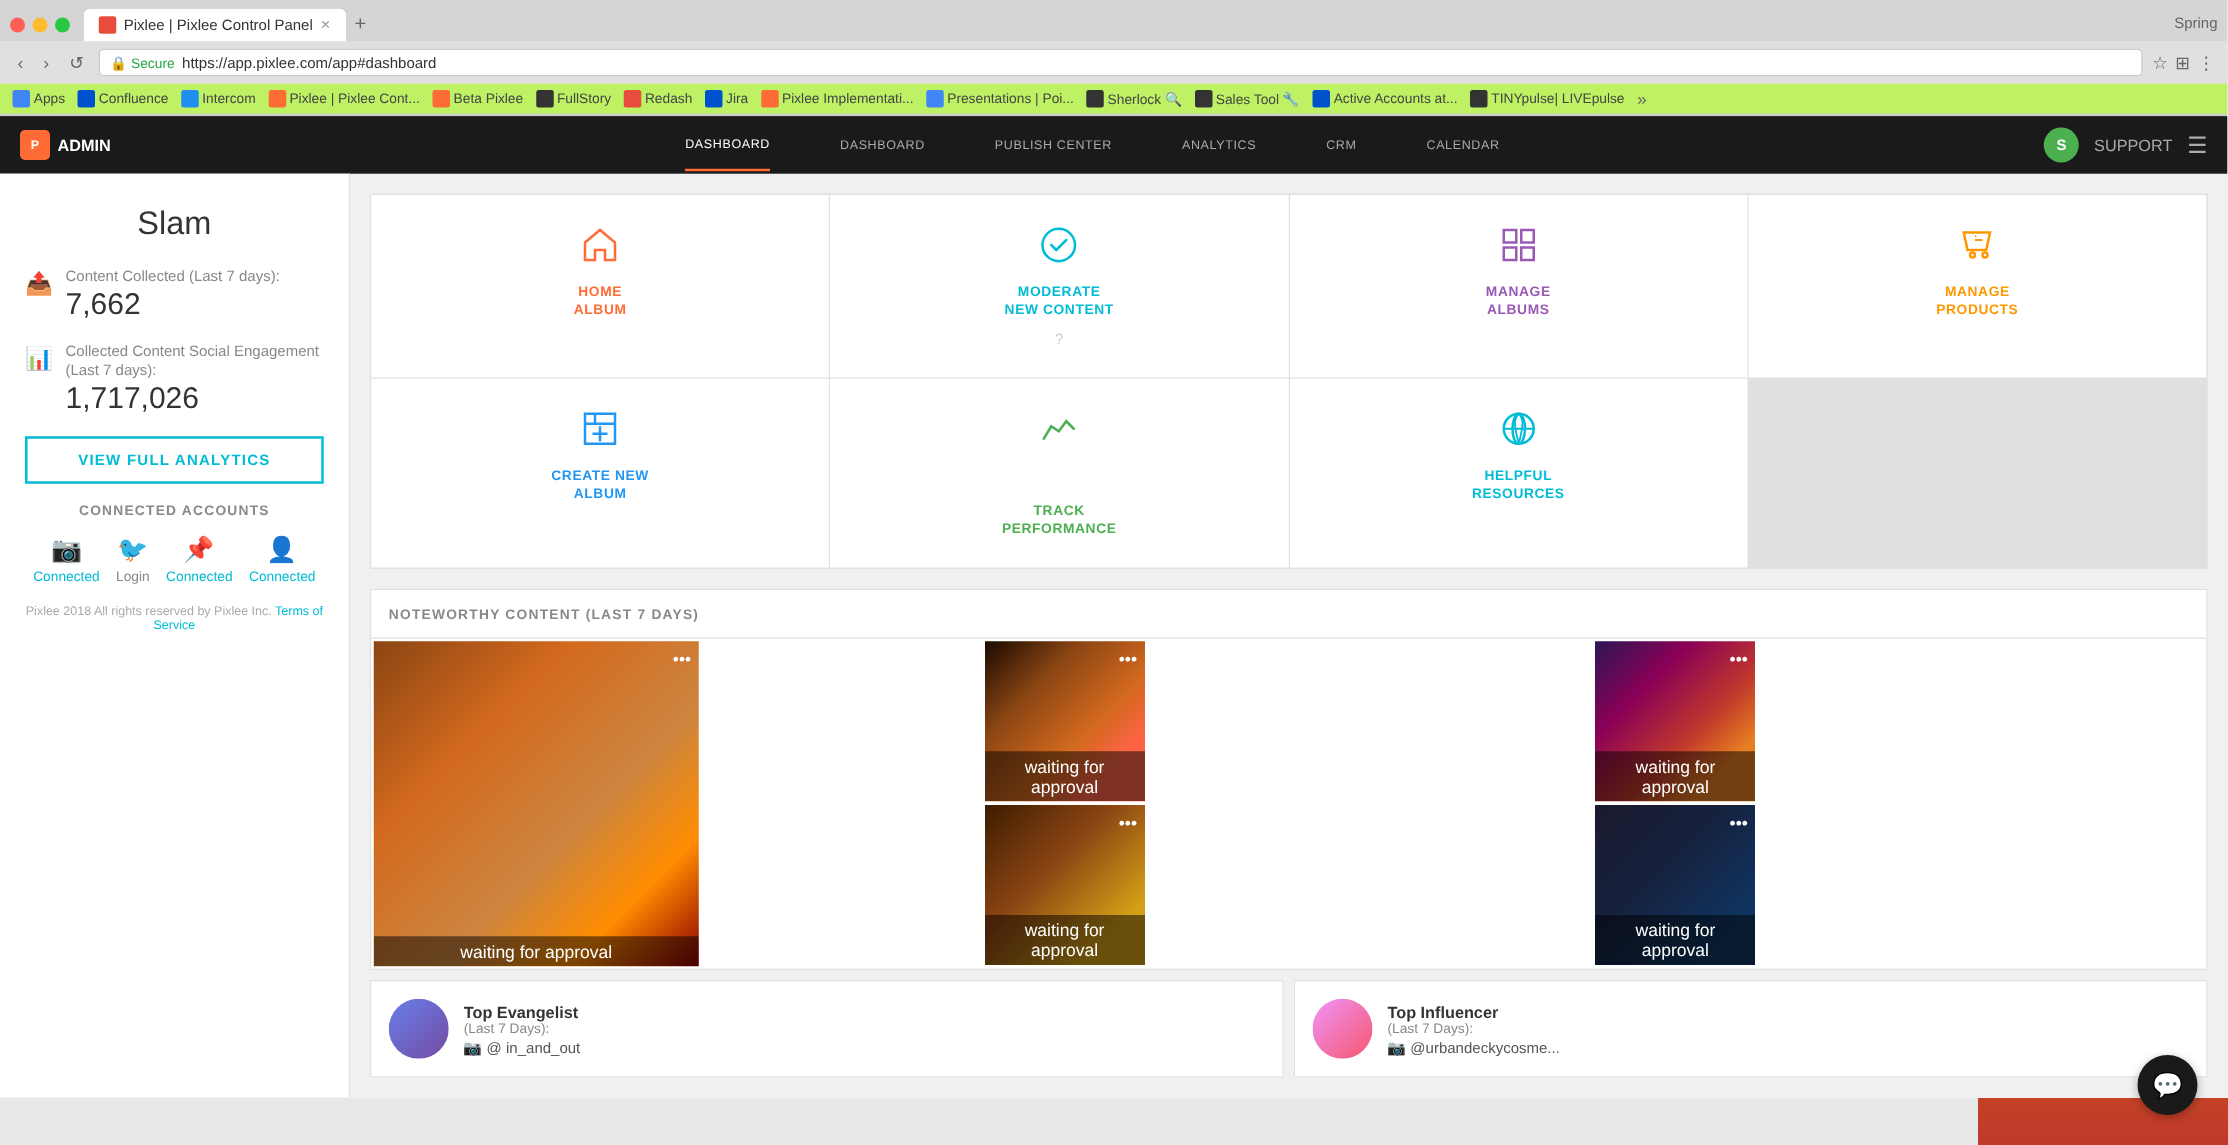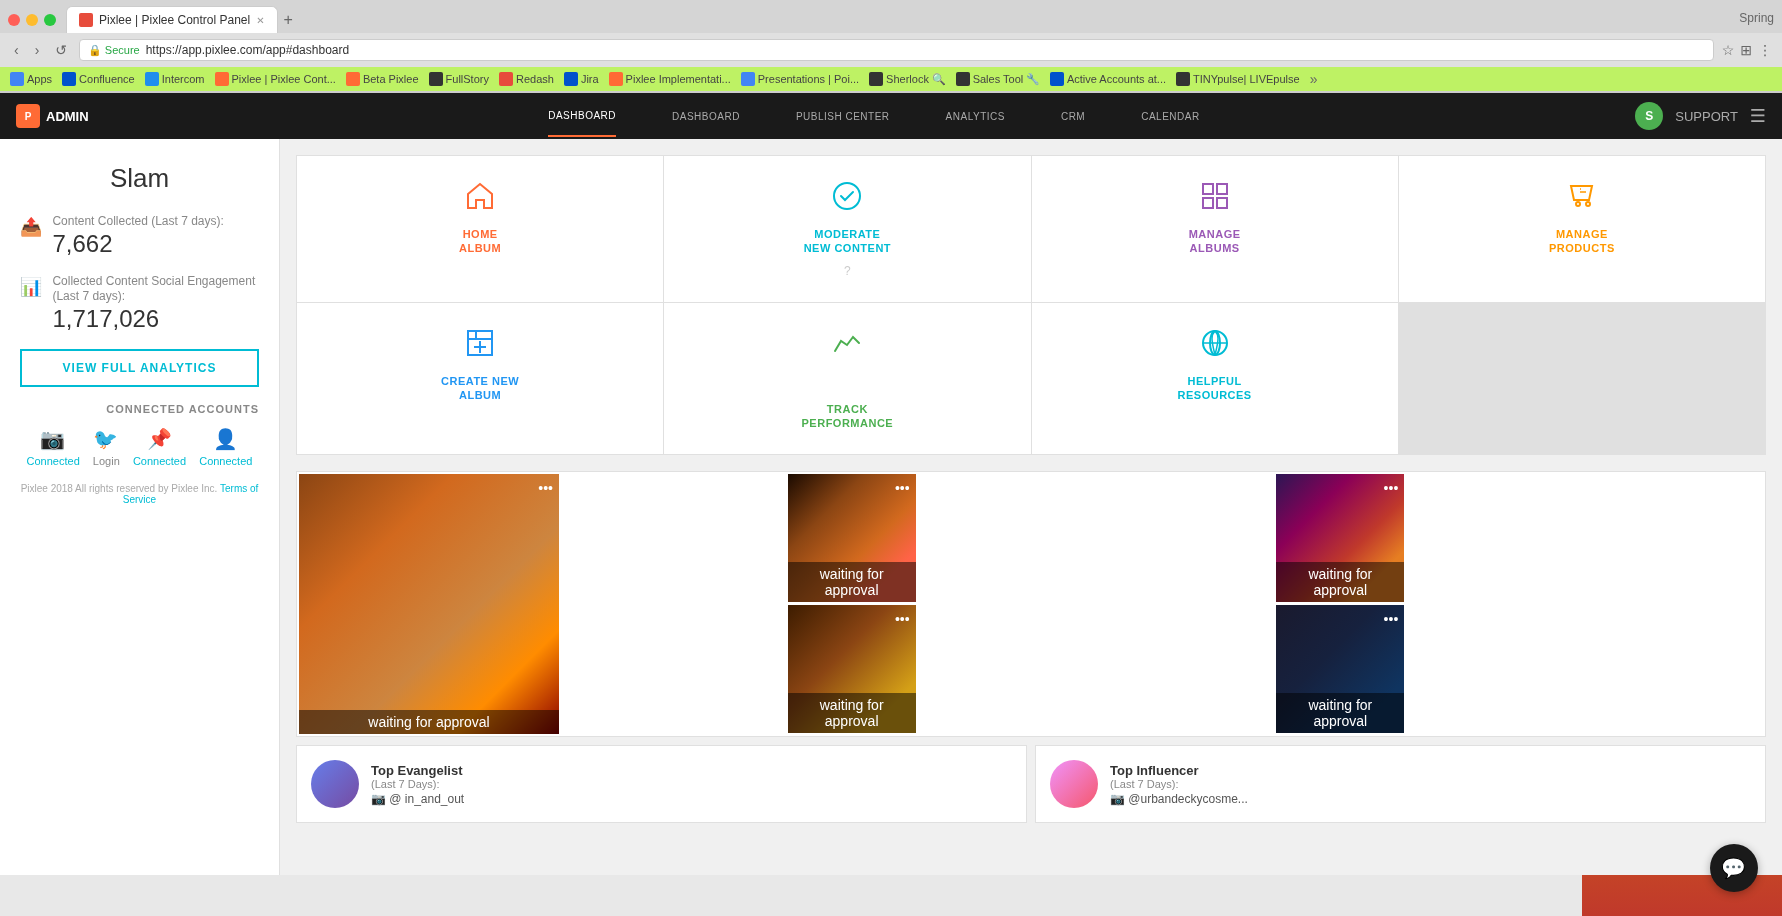--- a/index.html
+++ b/index.html
@@ -92,21 +92,21 @@
     .stat-item { display: flex; align-items: flex-start; gap: 10px; margin-bottom: 16px; }
     .stat-icon { color: #9b59b6; font-size: 18px; margin-top: 2px; }
     .stat-label { font-size: 12px; color: #888; line-height: 1.3; }
     .stat-value { font-size: 24px; font-weight: 300; color: #333; }
     .view-analytics-btn {
       display: block; width: 100%; padding: 10px;
       border: 2px solid #00bcd4; background: none; color: #00bcd4;
       font-size: 12px; font-weight: 600; letter-spacing: 1px;
       cursor: pointer; text-align: center; margin: 16px 0;
     }
-    .section-label { font-size: 11px; font-weight: 600; color: #888; letter-spacing: 1px; text-align: right; margin-bottom: 12px; }
+    .section-label { font-size: 11px; font-weight: 600; color: #888; letter-spacing: 1px; text-align: center; margin-bottom: 12px; }
     .social-accounts { display: flex; justify-content: space-around; margin-bottom: 16px; }
     .social-item { display: flex; flex-direction: column; align-items: center; gap: 4px; }
     .social-icon { font-size: 20px; }
     .social-status { font-size: 11px; }
     .status-connected { color: #00bcd4; }
     .status-login { color: #888; }
     .footer-text { font-size: 10px; color: #aaa; text-align: center; margin-top: 16px; }
     .footer-link { color: #00bcd4; text-decoration: none; }
 
     
@@ -426,20 +426,23 @@
             <circle cx="16" cy="16" r="12" stroke="#00bcd4" stroke-width="2" fill="none"></circle>
             <ellipse cx="16" cy="16" rx="5" ry="12" stroke="#00bcd4" stroke-width="2" fill="none"></ellipse>
             <path d="M4 16h24M16 4c-4 4-4 8 0 24M16 4c4 4 4 8 0 24" stroke="#00bcd4" stroke-width="1.5"></path>
           </svg>
         </div>
         <div class="action-label icon-resources">HELPFUL<br>RESOURCES</div>
       </div>
     </div>
 
     <div class="noteworthy-section">
+      <div class="noteworthy-header">
+        <span class="noteworthy-title">NOTEWORTHY CONTENT (LAST 7 DAYS)</span>
+      </div>
       <div class="content-grid">
 
         <div class="content-item large palette-bg" style="height:260px;">
           <span class="content-dots">•••</span>
           <div class="content-overlay">waiting for approval</div>
         </div>
 
         <div class="content-item eye-bg" style="height:128px;">
           <span class="content-dots">•••</span>
           <div class="content-overlay">waiting for approval</div>

